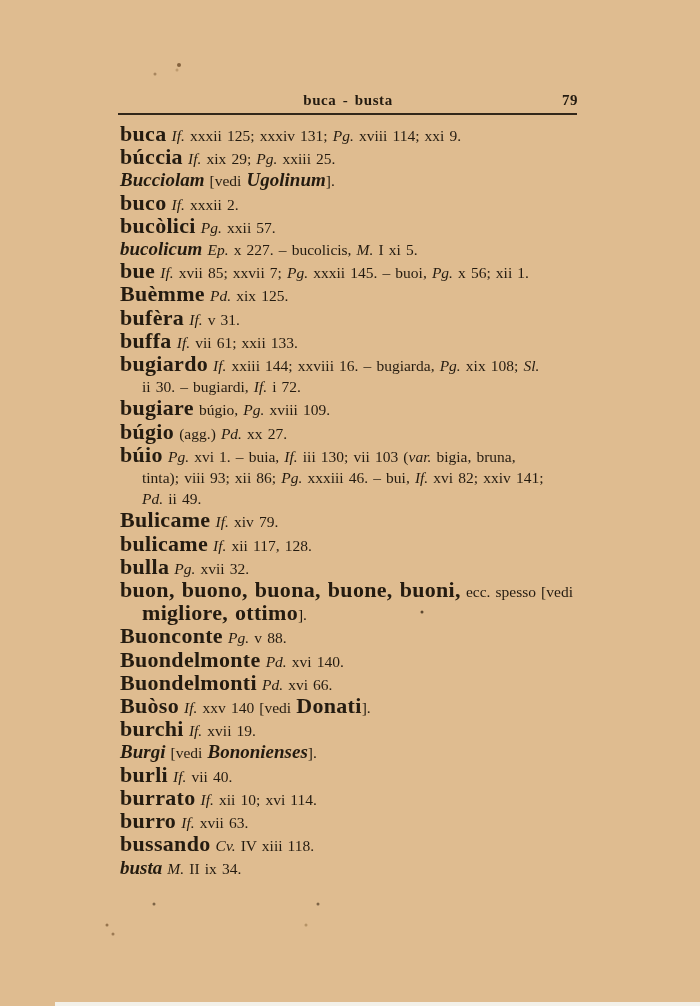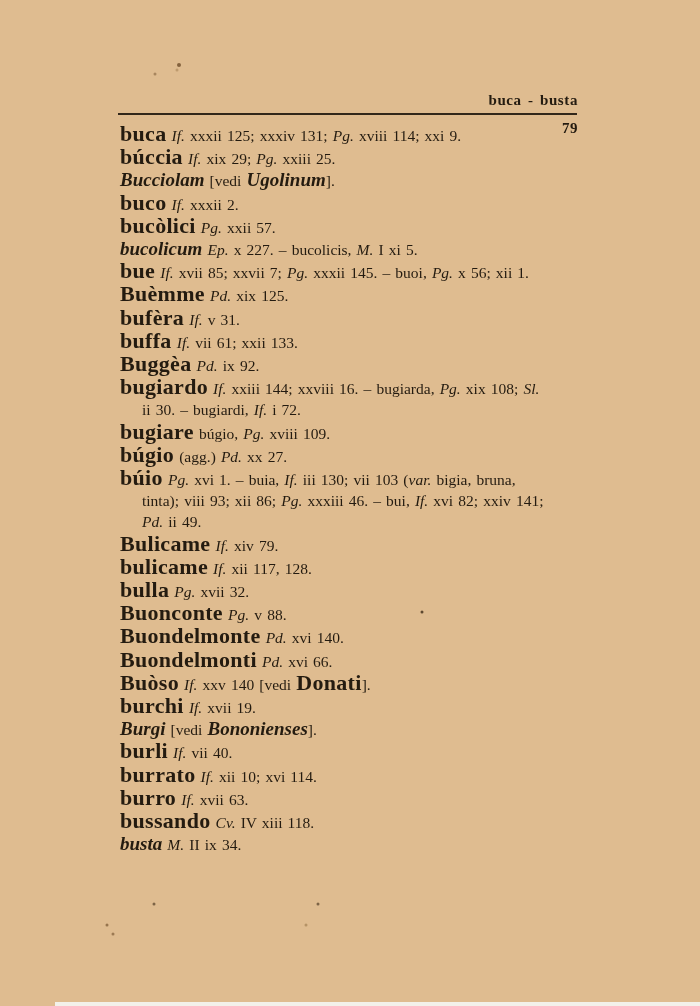--- a/index.html
+++ b/index.html
@@ -9,24 +9,24 @@
     background:#dfbc90;
     font-family:"Liberation Serif","DejaVu Serif",serif;
     color:#241b10;
     overflow:hidden;
   }
   .header{
     position:absolute;top:92px;left:118px;width:460px;height:18px;
     font-weight:bold;font-size:15px;line-height:16px;
   }
   .running-title{
-    display:block;text-align:right;letter-spacing:0.6px;word-spacing:2px;font-family:Liberation Serif, serif;
+    display:block;text-align:center;letter-spacing:0.6px;word-spacing:2px;font-family:Liberation Serif, serif;
   }
   .page-number{
-    position:absolute;right:0;top:0;letter-spacing:0.5px;margin-top:28px;
+    position:absolute;right:0;top:0;letter-spacing:0.5px;
   }
   .rule{
     position:absolute;top:113px;left:118px;width:459px;height:2px;
     background:#32271a;
   }
   .entries{
     position:absolute;top:123px;left:120px;width:470px;
     font-size:15.5px;line-height:21.2px;word-spacing:0.08em;
   }
   .entry{margin:0;padding-left:22px;text-indent:-22px;}
@@ -66,28 +66,28 @@
       <p class="entry"><span class="seg-b">buca</span><span class="seg-i"> If.</span><span class="seg-r"> xxxii 125; xxxiv 131; </span><span class="seg-i">Pg.</span><span class="seg-r"> xviii 114; xxi 9.</span></p>
       <p class="entry"><span class="seg-b">búccia</span><span class="seg-i"> If.</span><span class="seg-r"> xix 29; </span><span class="seg-i">Pg.</span><span class="seg-r"> xxiii 25.</span></p>
       <p class="entry"><span class="seg-bi">Bucciolam</span><span class="seg-r"> [vedi </span><span class="seg-bi">Ugolinum</span><span class="seg-r">].</span></p>
       <p class="entry"><span class="seg-b">buco</span><span class="seg-i"> If.</span><span class="seg-r"> xxxii 2.</span></p>
       <p class="entry"><span class="seg-b">bucòlici</span><span class="seg-i"> Pg.</span><span class="seg-r"> xxii 57.</span></p>
       <p class="entry"><span class="seg-bi">bucolicum</span><span class="seg-i"> Ep.</span><span class="seg-r"> x 227. – bucolicis, </span><span class="seg-i">M.</span><span class="seg-r"> I xi 5.</span></p>
       <p class="entry"><span class="seg-b">bue</span><span class="seg-i"> If.</span><span class="seg-r"> xvii 85; xxvii 7; </span><span class="seg-i">Pg.</span><span class="seg-r"> xxxii 145. – buoi, </span><span class="seg-i">Pg.</span><span class="seg-r"> x 56; xii 1.</span></p>
       <p class="entry"><span class="seg-b">Buèmme</span><span class="seg-i"> Pd.</span><span class="seg-r"> xix 125.</span></p>
       <p class="entry"><span class="seg-b">bufèra</span><span class="seg-i"> If.</span><span class="seg-r"> v 31.</span></p>
       <p class="entry"><span class="seg-b">buffa</span><span class="seg-i"> If.</span><span class="seg-r"> vii 61; xxii 133.</span></p>
-      <p class="entry"><span class="seg-b">Buggèa</span><span class="seg-i"> Pd.</span><span class="seg-r"> ix 92.</span></p>
       <p class="entry"><span class="seg-b">bugiardo</span><span class="seg-i"> If.</span><span class="seg-r"> xxiii 144; xxviii 16. – bugiarda, </span><span class="seg-i">Pg.</span><span class="seg-r"> xix 108; </span><span class="seg-i">Sl.</span><br><span class="seg-r">ii 30. – bugiardi, </span><span class="seg-i">If.</span><span class="seg-r"> i 72.</span></p>
       <p class="entry"><span class="seg-b">bugiare</span><span class="seg-r"> búgio, </span><span class="seg-i">Pg.</span><span class="seg-r"> xviii 109.</span></p>
       <p class="entry"><span class="seg-b">búgio</span><span class="seg-r"> (agg.) </span><span class="seg-i">Pd.</span><span class="seg-r"> xx 27.</span></p>
       <p class="entry"><span class="seg-b">búio</span><span class="seg-i"> Pg.</span><span class="seg-r"> xvi 1. – buia, </span><span class="seg-i">If.</span><span class="seg-r"> iii 130; vii 103 (</span><span class="seg-i">var.</span><span class="seg-r"> bigia, bruna,</span><br><span class="seg-r">tinta); viii 93; xii 86; </span><span class="seg-i">Pg.</span><span class="seg-r"> xxxiii 46. – bui, </span><span class="seg-i">If.</span><span class="seg-r"> xvi 82; xxiv 141;</span><br><span class="seg-i">Pd.</span><span class="seg-r"> ii 49.</span></p>
       <p class="entry"><span class="seg-b">Bulicame</span><span class="seg-i"> If.</span><span class="seg-r"> xiv 79.</span></p>
       <p class="entry"><span class="seg-b">bulicame</span><span class="seg-i"> If.</span><span class="seg-r"> xii 117, 128.</span></p>
       <p class="entry"><span class="seg-b">bulla</span><span class="seg-i"> Pg.</span><span class="seg-r"> xvii 32.</span></p>
+      <p class="entry"><span class="seg-b">buon, buono, buona, buone, buoni,</span><span class="seg-r"> ecc. spesso [vedi</span><br><span class="seg-b">migliore, ottimo</span><span class="seg-r">].</span></p>
       <p class="entry"><span class="seg-b">Buonconte</span><span class="seg-i"> Pg.</span><span class="seg-r"> v 88.</span></p>
       <p class="entry"><span class="seg-b">Buondelmonte</span><span class="seg-i"> Pd.</span><span class="seg-r"> xvi 140.</span></p>
       <p class="entry"><span class="seg-b">Buondelmonti</span><span class="seg-i"> Pd.</span><span class="seg-r"> xvi 66.</span></p>
       <p class="entry"><span class="seg-b">Buòso</span><span class="seg-i"> If.</span><span class="seg-r"> xxv 140 [vedi </span><span class="seg-b">Donati</span><span class="seg-r">].</span></p>
       <p class="entry"><span class="seg-b">burchi</span><span class="seg-i"> If.</span><span class="seg-r"> xvii 19.</span></p>
       <p class="entry"><span class="seg-bi">Burgi</span><span class="seg-r"> [vedi </span><span class="seg-bi">Bononienses</span><span class="seg-r">].</span></p>
       <p class="entry"><span class="seg-b">burli</span><span class="seg-i"> If.</span><span class="seg-r"> vii 40.</span></p>
       <p class="entry"><span class="seg-b">burrato</span><span class="seg-i"> If.</span><span class="seg-r"> xii 10; xvi 114.</span></p>
       <p class="entry"><span class="seg-b">burro</span><span class="seg-i"> If.</span><span class="seg-r"> xvii 63.</span></p>
       <p class="entry"><span class="seg-b">bussando</span><span class="seg-i"> Cv.</span><span class="seg-r"> IV xiii 118.</span></p>

